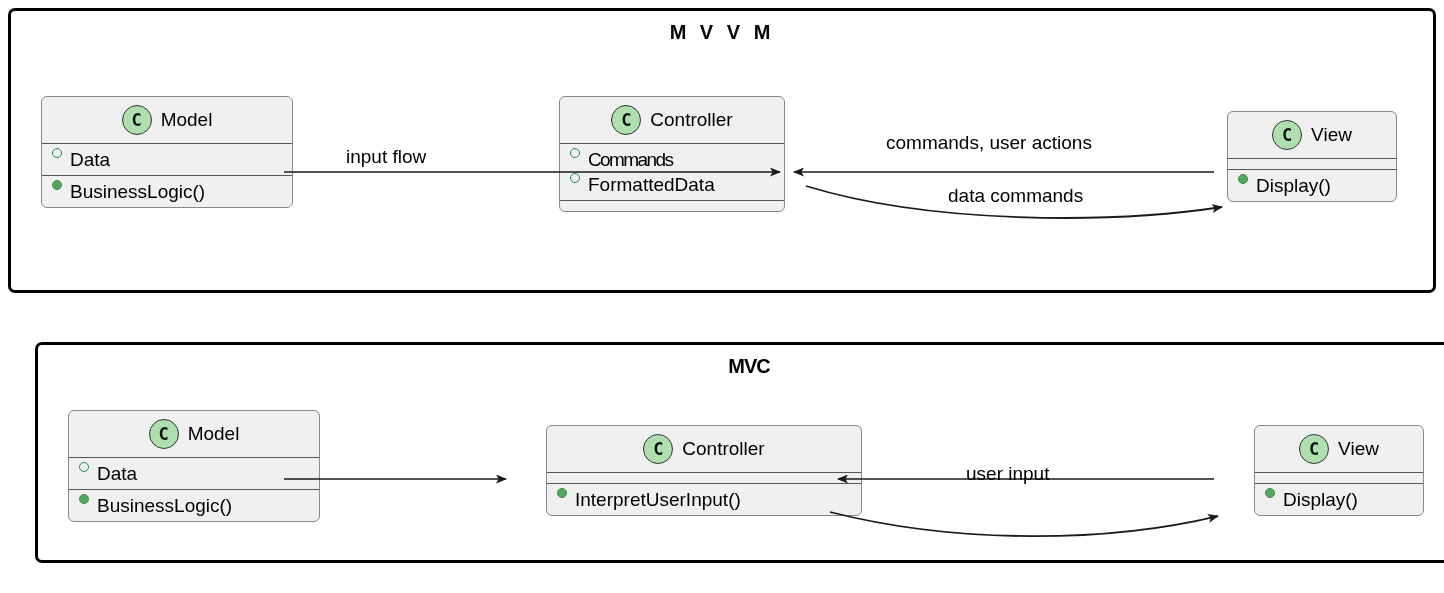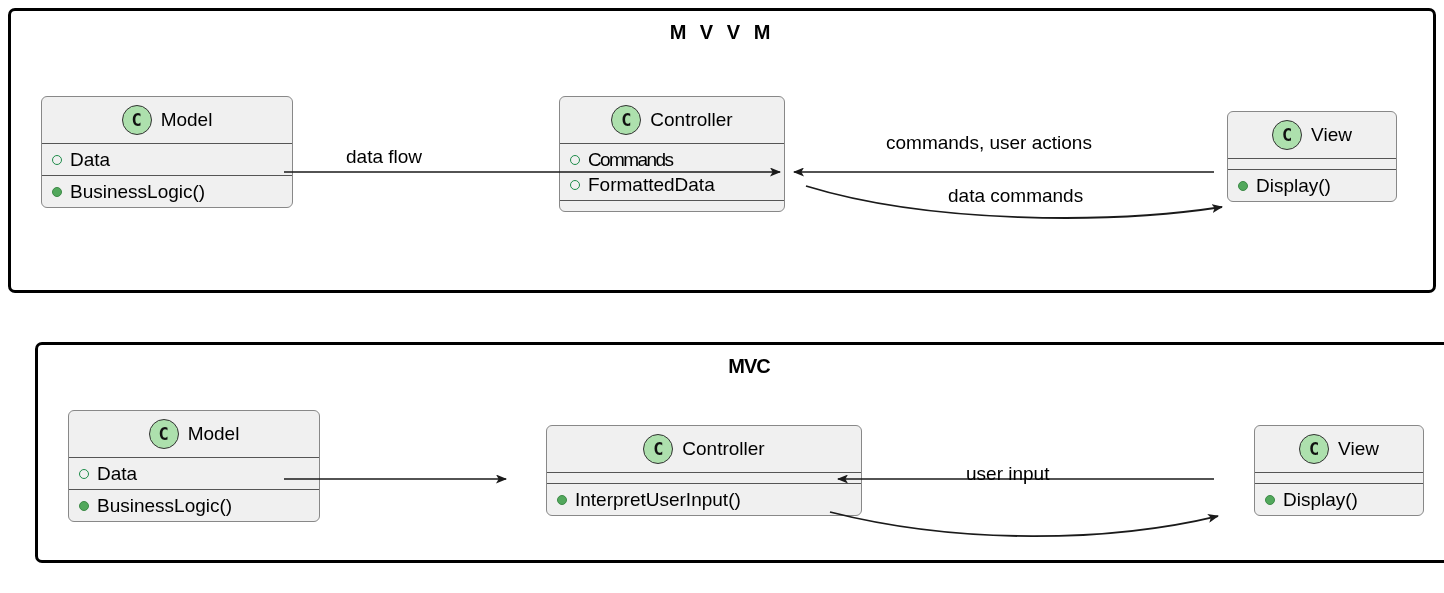--- a/index.html
+++ b/index.html
@@ -87,21 +87,20 @@
     width: 100%;
   }
   .uml-compartment {
     padding: 3px 0 3px 0;
     box-sizing: border-box;
   }
   .uml-compartment.empty { height: 10px; padding: 0; }
 
   .member {
     display: flex;
-    align-items: center;
     gap: 8px;
     padding: 1px 10px;
     font-size: 19px;
     color: #000000;
     white-space: nowrap;
     line-height: 1.22;
   }
   .vis {
     width: 10px;
     height: 10px;
@@ -264,19 +263,19 @@
 
   <path d="M 806,186 C 930,224 1110,224 1222,207" fill="none" stroke="#1a1a1a" stroke-width="1.8" marker-end="url(#arrowhead)"></path>
 
   <line x1="284" y1="479" x2="506" y2="479" stroke="#1a1a1a" stroke-width="1.6" marker-end="url(#arrowhead)"></line>
 
   <line x1="1214" y1="479" x2="838" y2="479" stroke="#1a1a1a" stroke-width="1.6" marker-end="url(#arrowhead)"></line>
 
   <path d="M 830,512 C 960,545 1110,542 1218,516" fill="none" stroke="#1a1a1a" stroke-width="1.8" marker-end="url(#arrowhead)"></path>
 </svg>
 
-<div class="edge-label" style="left:346px; top:146px;">data flow</div>
+<div class="edge-label" style="left:346px; top:146px;">input flow</div>
 
 <div class="edge-label" style="left:886px; top:132px;">commands, user actions</div>
 
 <div class="edge-label" style="left:948px; top:185px;">data commands</div>
 
 <div class="edge-label" style="left:966px; top:455px;margin-top:8px;">user input</div>
 
 </body></html>

